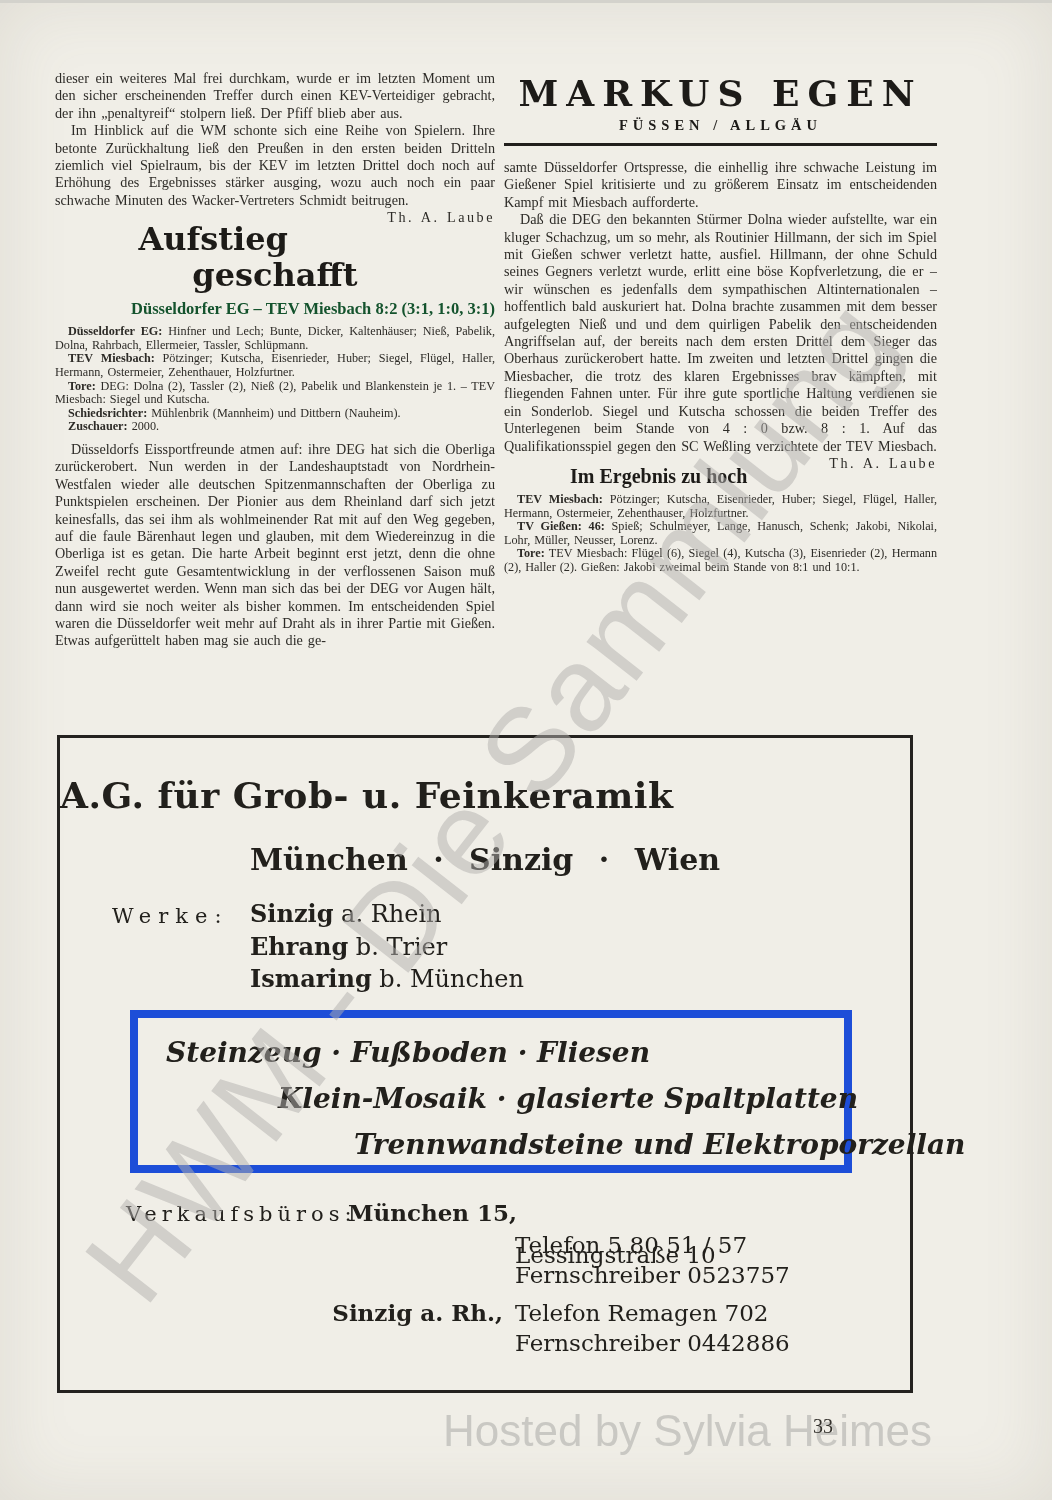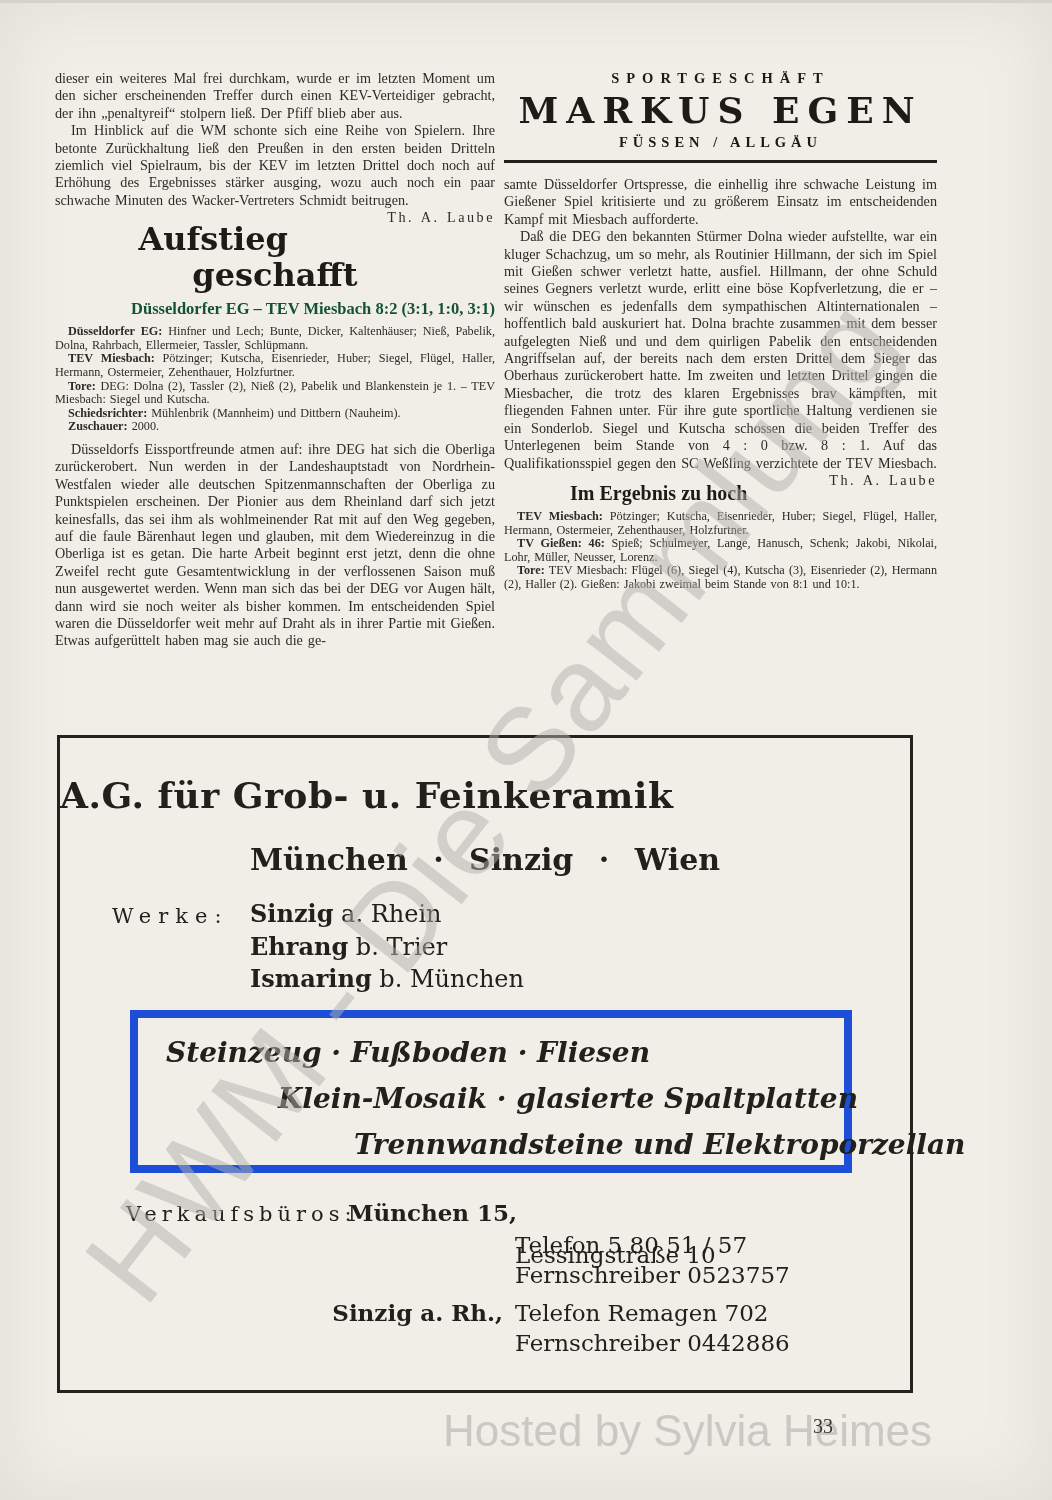--- a/index.html
+++ b/index.html
@@ -81,21 +81,20 @@
     <p class="small"><b>Düsseldorfer EG:</b> <span>Hinfner und Lech; Bunte, Dicker, Kaltenhäuser; Nieß, Pabelik, Dolna, Rahrbach, Ellermeier, Tassler, Schlüpmann.</span></p>
     <p class="small"><b>TEV Miesbach:</b> <span>Pötzinger; Kutscha, Eisenrieder, Huber; Siegel, Flügel, Haller, Hermann, Ostermeier, Zehenthauer, Holzfurtner.</span></p>
     <p class="small"><b>Tore:</b> <span>DEG: Dolna (2), Tassler (2), Nieß (2), Pabelik und Blankenstein je 1. – TEV Miesbach: Siegel und Kutscha.</span></p>
     <p class="small"><b>Schiedsrichter:</b> <span>Mühlenbrik (Mannheim) und Dittbern (Nauheim).</span></p>
     <p class="small"><b>Zuschauer:</b> <span>2000.</span></p>
     <p class="body indent mt">Düsseldorfs Eissportfreunde atmen auf: ihre DEG hat sich die Oberliga zurückerobert. Nun werden in der Landeshauptstadt von Nordrhein-Westfalen wieder alle deutschen Spitzenmannschaften der Oberliga zu Punktspielen erscheinen. Der Pionier aus dem Rheinland darf sich jetzt keinesfalls, das sei ihm als wohlmeinender Rat mit auf den Weg gegeben, auf die faule Bärenhaut legen und glauben, mit dem Wiedereinzug in die Oberliga ist es getan. Die harte Arbeit beginnt erst jetzt, denn die ohne Zweifel recht gute Gesamtentwicklung in der verflossenen Saison muß nun ausgewertet werden. Wenn man sich das bei der DEG vor Augen hält, dann wird sie noch weiter als bisher kommen. Im entscheidenden Spiel waren die Düsseldorfer weit mehr auf Draht als in ihrer Partie mit Gießen. Etwas aufgerüttelt haben mag sie auch die ge-</p>
   </div>
 
   <div class="col col-right">
     <div class="sportad">
-      <div class="sa1">SPORTGESCHÄFT</div>
       <div class="sa2">MARKUS EGEN</div>
       <div class="sa3">FÜSSEN / ALLGÄU</div>
       <div class="sa-rule"></div>
     </div>
     <p class="body">samte Düsseldorfer Ortspresse, die einhellig ihre schwache Leistung im Gießener Spiel kritisierte und zu größerem Einsatz im entscheidenden Kampf mit Miesbach aufforderte.</p>
     <p class="body indent"><span>Daß die DEG den bekannten Stürmer Dolna wieder aufstellte, war ein kluger Schachzug, um so mehr, als Routinier Hillmann, der sich im Spiel mit Gießen schwer verletzt hatte, ausfiel. Hillmann, der ohne Schuld seines Gegners verletzt wurde, erlitt eine böse Kopfverletzung, die er – wir wünschen es jedenfalls dem sympathischen Altinternationalen – hoffentlich bald auskuriert hat. Dolna brachte zusammen mit dem besser aufgelegten Nieß und und dem quirligen Pabelik den entscheidenden Angriffselan auf, der bereits nach dem ersten Drittel dem Sieger das Oberhaus zurückerobert hatte. Im zweiten und letzten Drittel gingen die Miesbacher, die trotz des klaren Ergebnisses brav kämpften, mit fliegenden Fahnen unter. Für ihre gute sportliche Haltung verdienen sie ein Sonderlob. Siegel und Kutscha schossen die beiden Treffer des Unterlegenen beim Stande von 4 : 0 bzw. 8 : 1. Auf das Qualifikationsspiel gegen den SC Weßling verzichtete der TEV Miesbach.</span><span class="author">Th. A. Laube</span></p>
     <h2 class="headline2">Im Ergebnis zu hoch</h2>
     <p class="small"><b>TEV Miesbach:</b> <span>Pötzinger; Kutscha, Eisenrieder, Huber; Siegel, Flügel, Haller, Hermann, Ostermeier, Zehenthauser, Holzfurtner.</span></p>
     <p class="small"><b>TV Gießen: 46:</b> <span>Spieß; Schulmeyer, Lange, Hanusch, Schenk; Jakobi, Nikolai, Lohr, Müller, Neusser, Lorenz.</span></p>
     <p class="small"><b>Tore:</b> <span>TEV Miesbach: Flügel (6), Siegel (4), Kutscha (3), Eisenrieder (2), Hermann (2), Haller (2). Gießen: Jakobi zweimal beim Stande von 8:1 und 10:1.</span></p>

